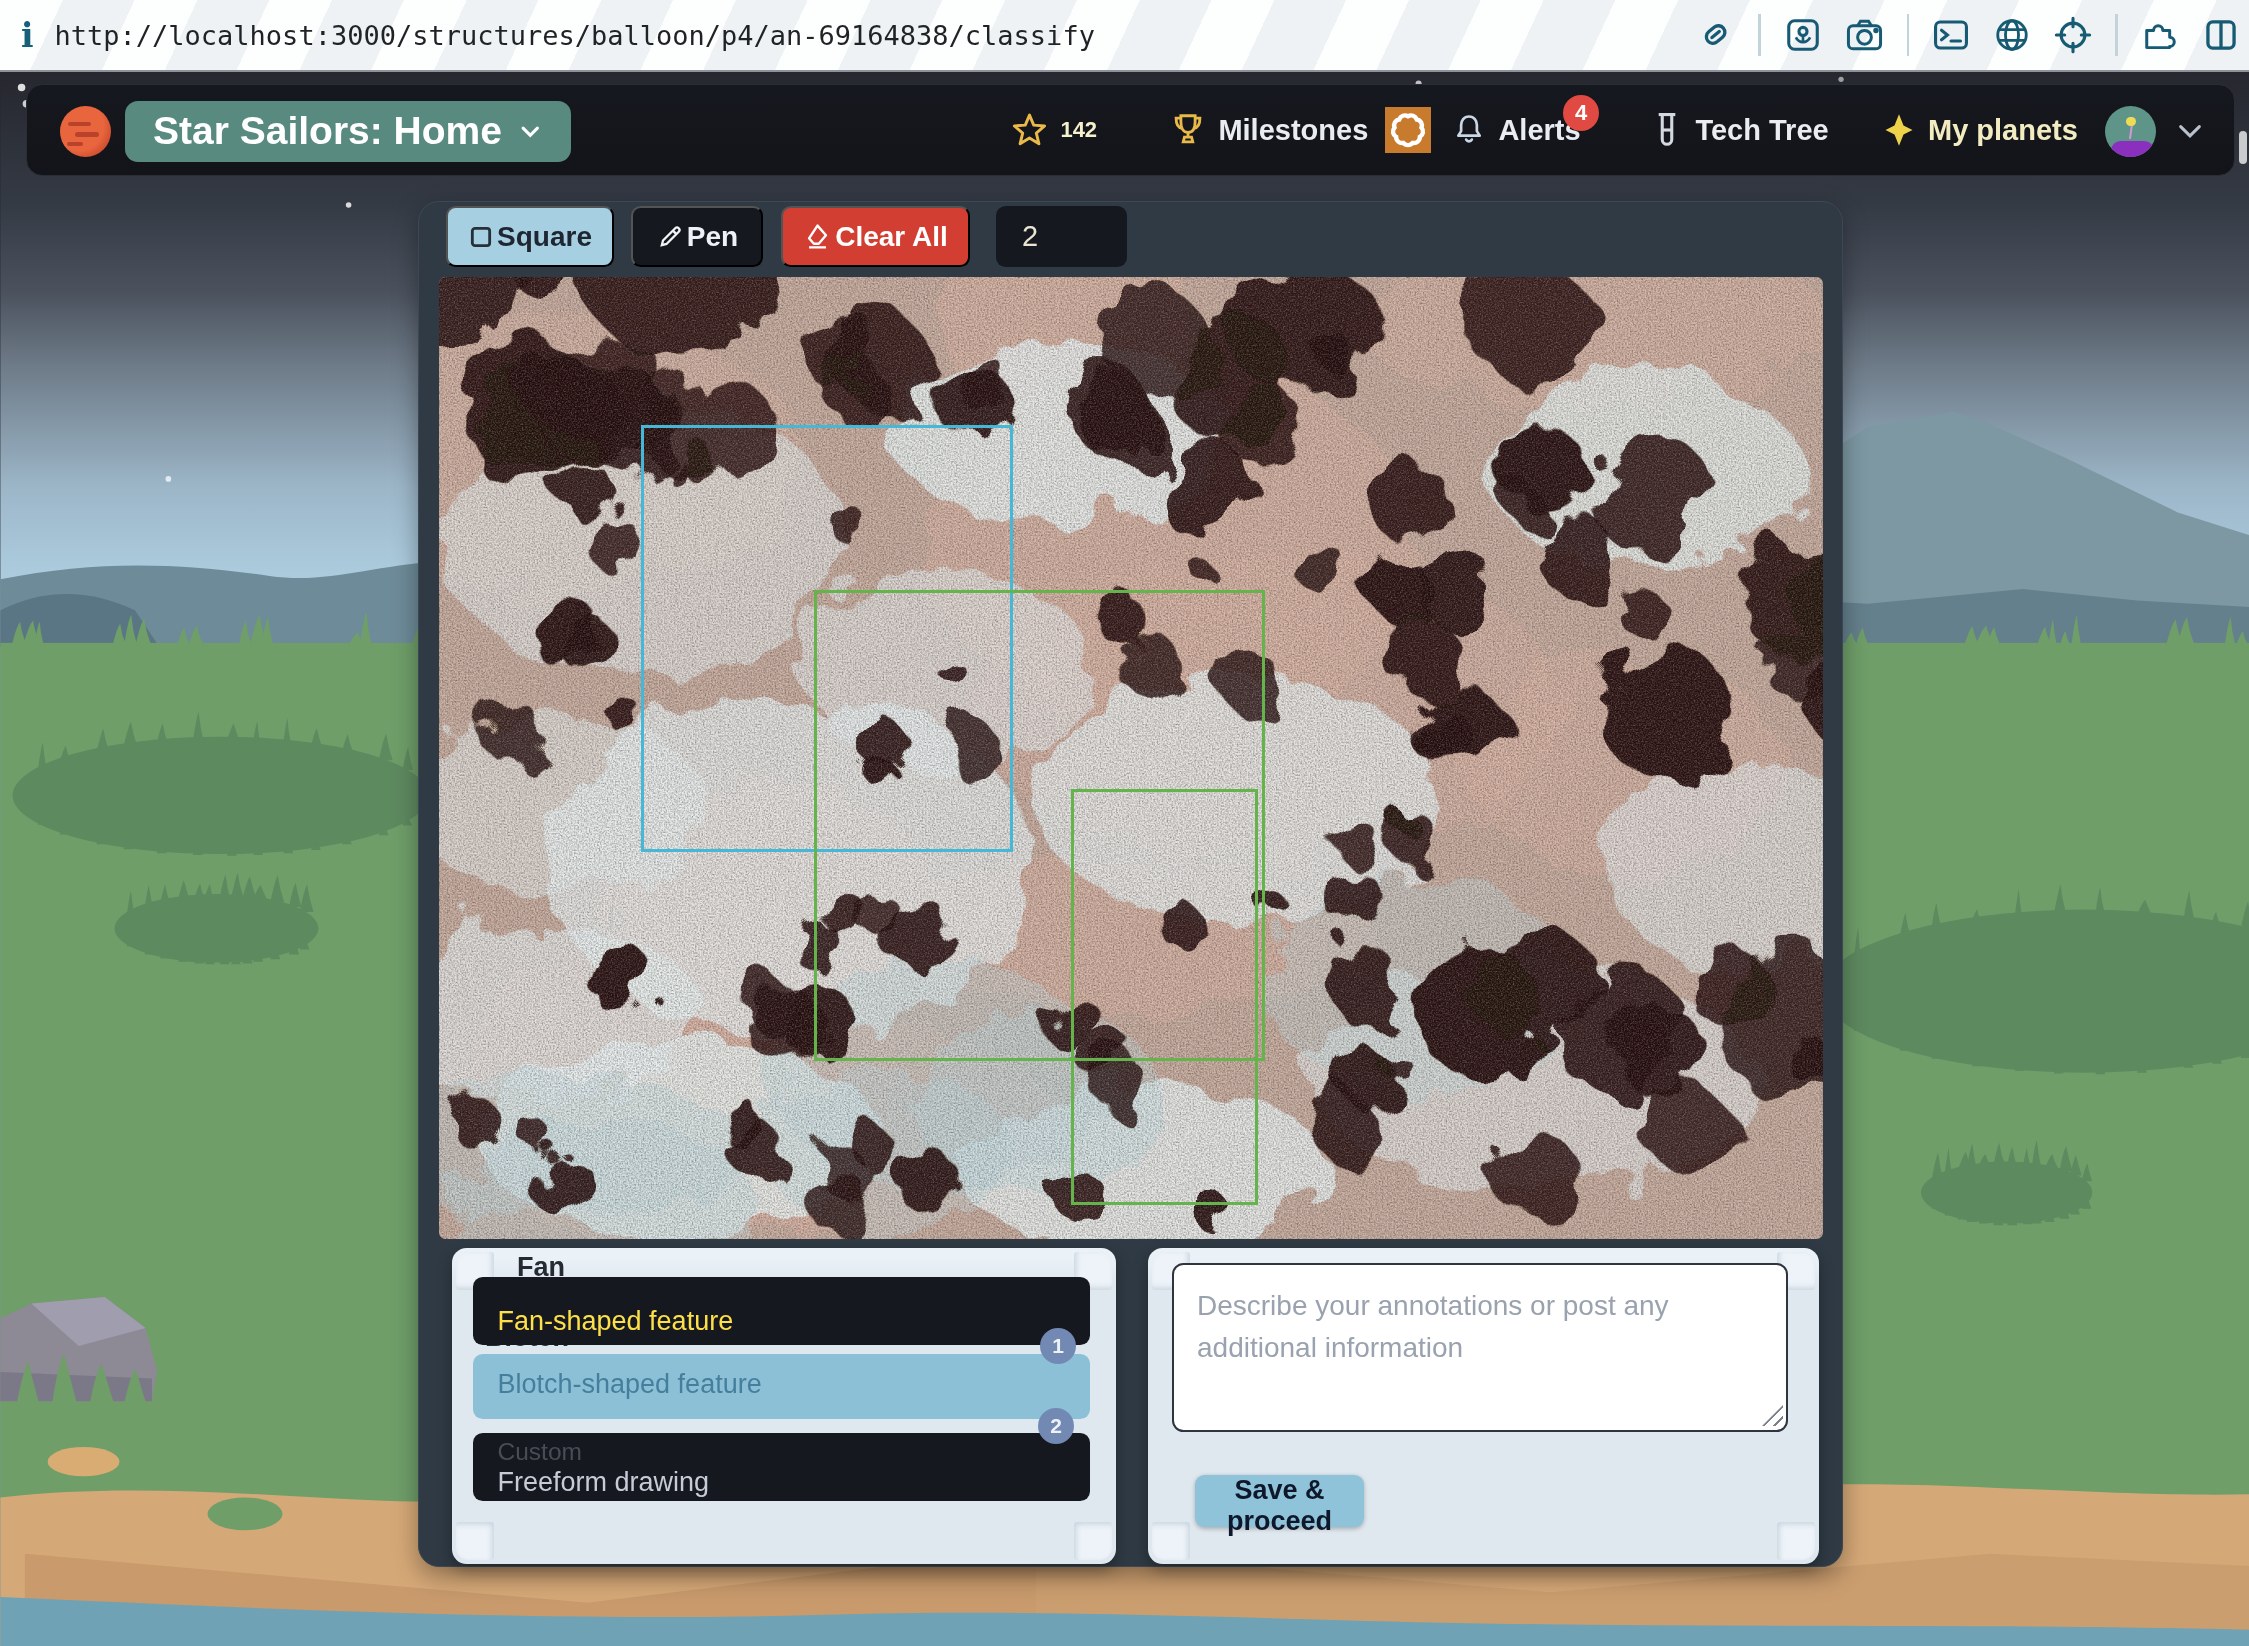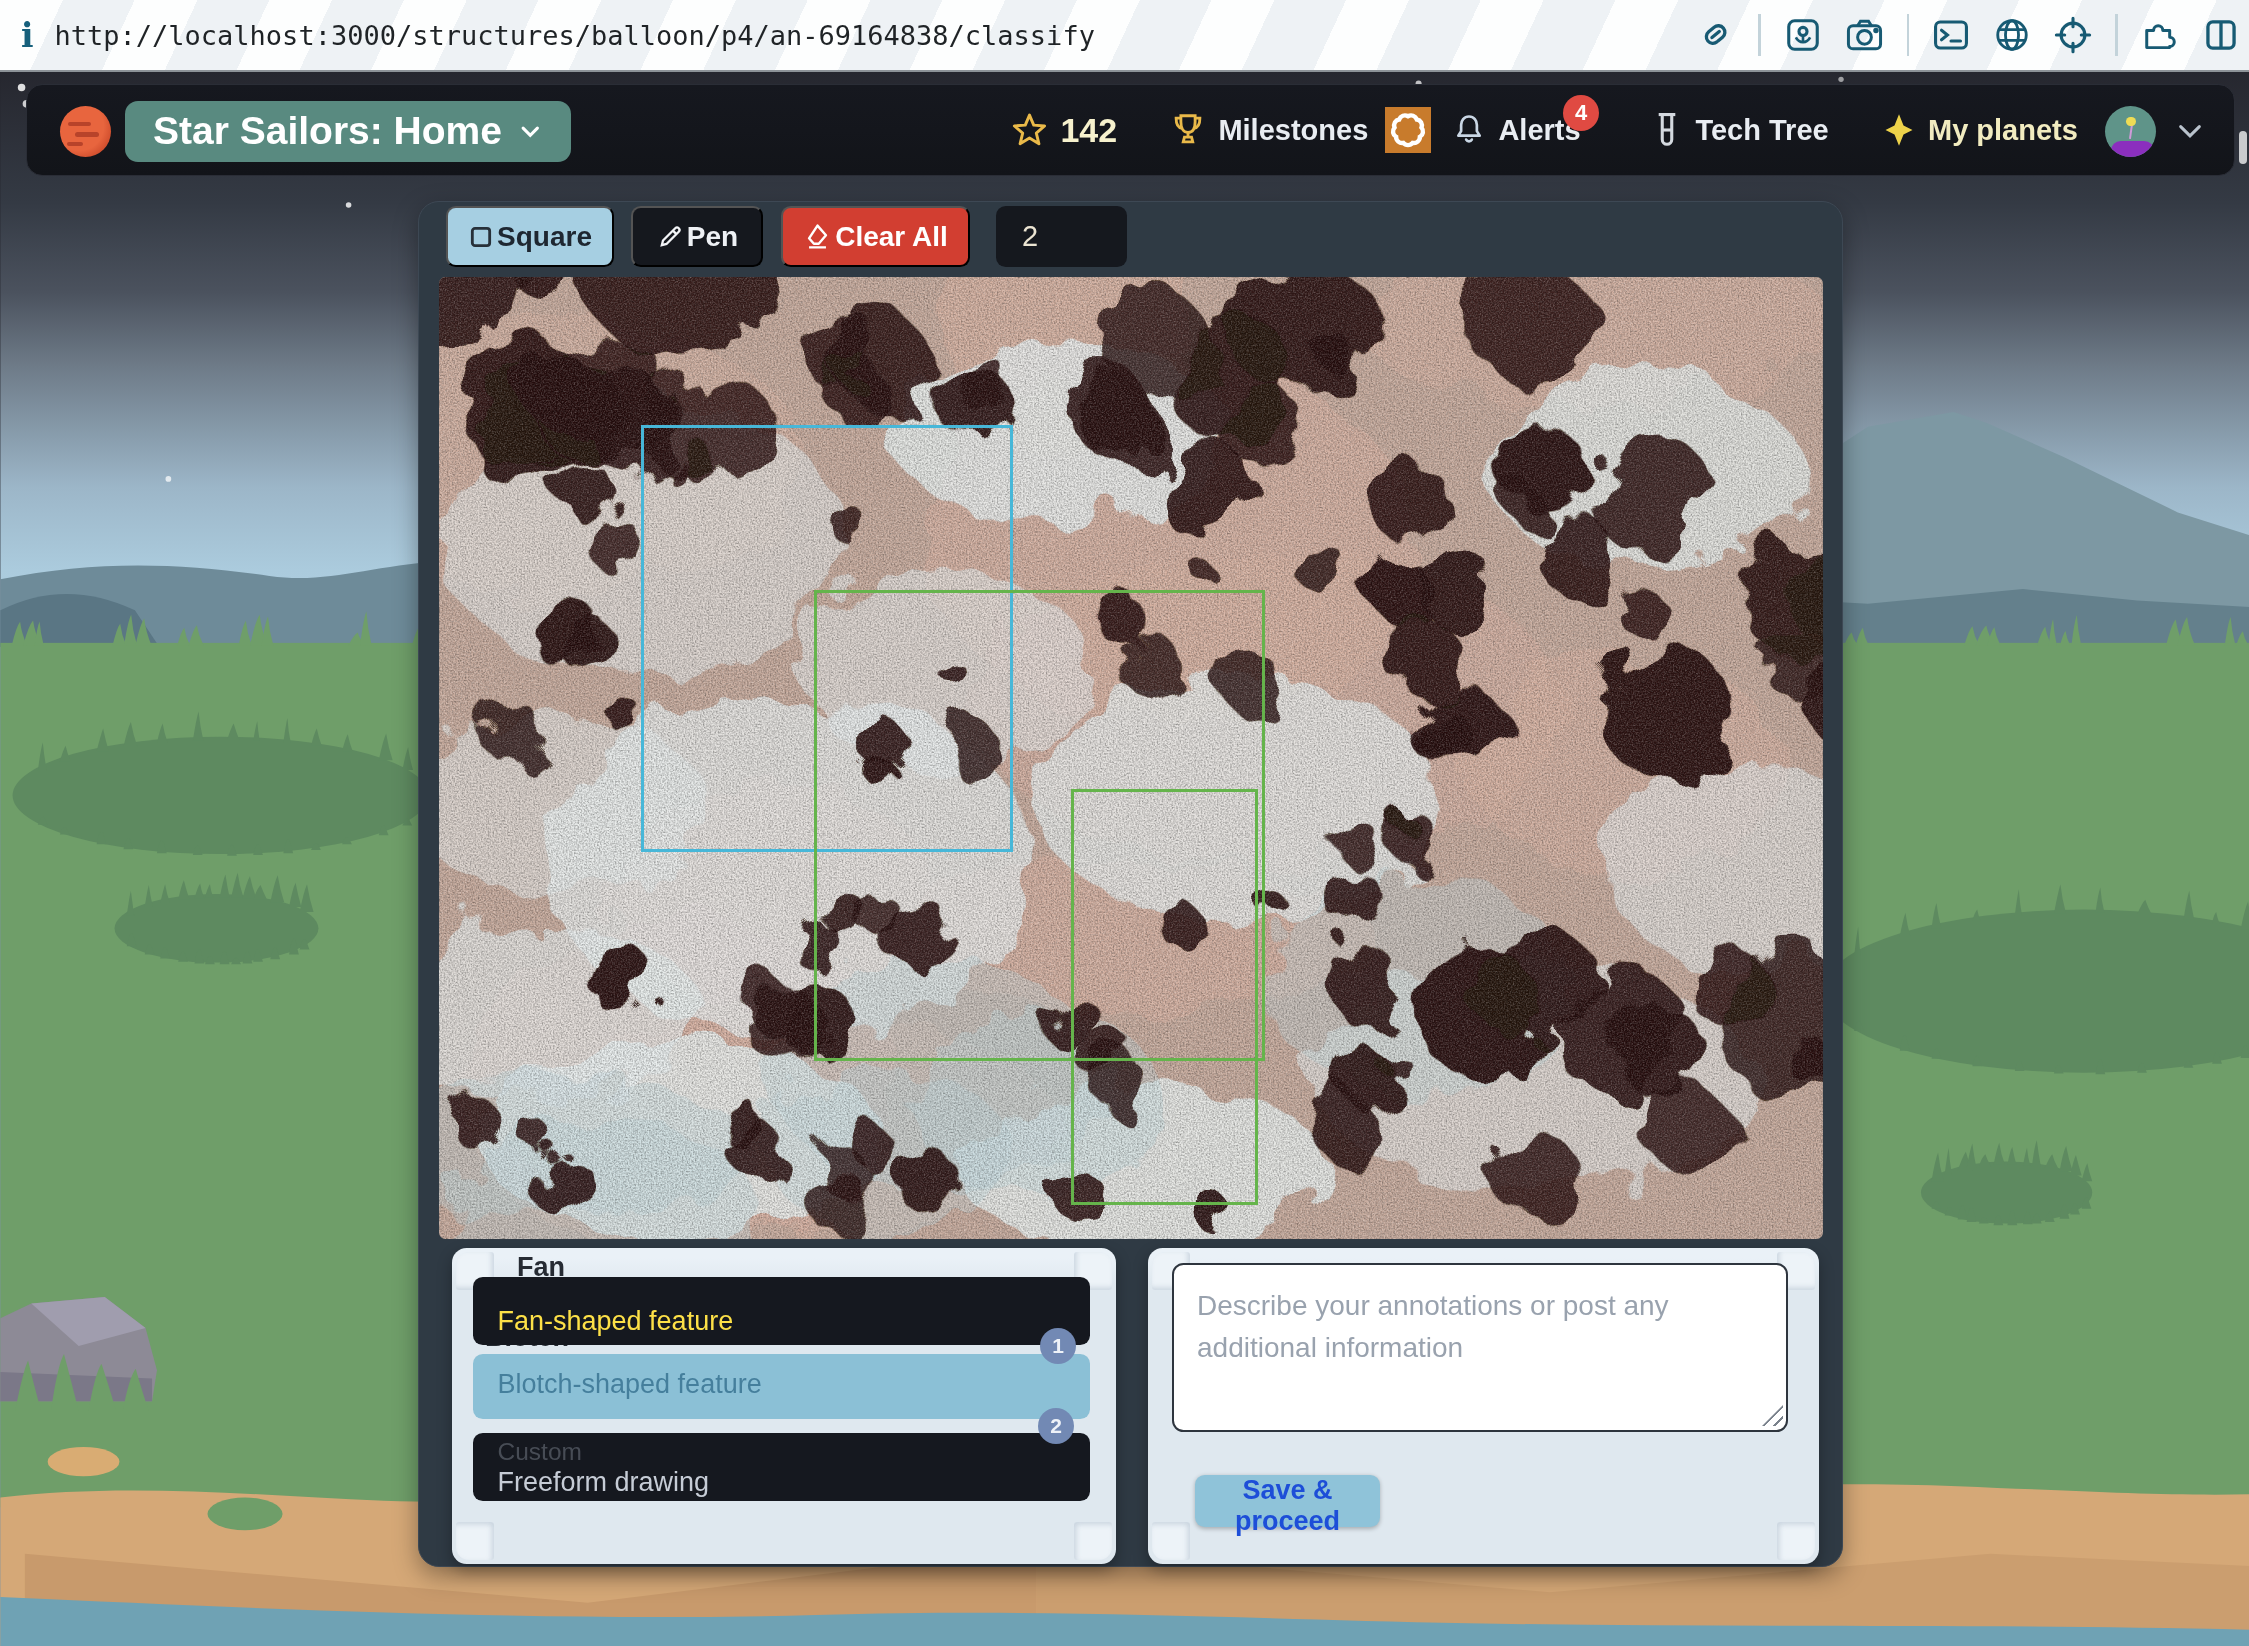--- a/index.html
+++ b/index.html
@@ -21,21 +21,21 @@
 
   
   .navbar { position:absolute; left:26px; top:84px; width:2209px; height:92px; z-index:20;
     background:linear-gradient(180deg,#16181f,#121419); border:1.6px solid #2a2d36; border-radius:16.3px; }
   .nav-item { position:absolute; top:0; height:100%; display:flex; align-items:center; gap:11.4px; color:#e9edf2; font-size:29px; font-weight:600; }
   .planet-logo { position:absolute; left:33px; top:21px; width:51px; height:51px; border-radius:50%;
     background:radial-gradient(circle at 38% 40%, #e8653e 0 55%, #d14f2e 75%, #b53f24 100%); overflow:hidden; }
   .planet-logo i { position:absolute; display:block; background:#b8432a; border-radius:4.9px; }
   .title-btn { position:absolute; left:98px; top:15.5px; height:61px; padding:0 28px; display:flex; align-items:center; gap:16.3px;
     background:#598a80; border-radius:13px; color:#fff; font-size:39px; font-weight:bold; cursor:pointer; }
-  .star-count { color:#f6f1cd; font-size:34px; font-weight:bold; }
+  .star-count { color:#f6f1cd; font-size:22px; font-weight:bold; }
   .nav-badge-sq { width:46px; height:46px; background:#c87b2c; margin-left:4.9px; display:flex; align-items:center; justify-content:center; }
   .alert-badge { position:absolute; left:112px; top:9.8px; width:36px; height:36px; border-radius:50%; background:#e04a42;
     color:#fff; font-size:22px; font-weight:bold; display:flex; align-items:center; justify-content:center; }
   .planets-label { color:#f2ecc0; }
   .avatar { position:absolute; left:2078px; top:21px; width:51px; height:51px; border-radius:50%; background:#5f9489; overflow:hidden; cursor:pointer; }
   .avatar .ground { position:absolute; left:5.7px; right:2.4px; bottom:-4.9px; height:21px; background:#8b2fbe; border-radius:9.8px 9.8px 0 0; }
   .avatar .stem { position:absolute; left:24.5px; top:18px; width:2.4px; height:14.7px; background:#cf9ad8; transform:rotate(8deg); }
   .avatar .bulb { position:absolute; left:21px; top:10.6px; width:9.8px; height:9.8px; border-radius:50%; background:#efdc55; }
 
   
@@ -72,23 +72,23 @@
   .cat-desc { position:absolute; left:24.5px; font-size:27px; }
   .num-badge { position:absolute; width:36px; height:36px; z-index:16; border-radius:50%; background:#7289b4;
     color:#eef2f8; font-size:21px; font-weight:bold; display:flex; align-items:center; justify-content:center; }
 
   .note-area { position:absolute; left:1172px; top:1263px; width:616px; height:169px; z-index:15;
     background:#fff; border:2.4px solid #2e353e; border-radius:11.4px; padding:19.6px 23px;
     font-family:"Liberation Sans",sans-serif; font-size:28px; line-height:1.5; color:#333; resize:none; outline:none; }
   .note-area::placeholder { color:#99a2ae; }
   .resize-grip { position:absolute; left:1762px; top:1405px; width:21px; height:21px; z-index:16; pointer-events:none;
     background:repeating-linear-gradient(135deg,transparent 0 5.7px,#7a828c 5.7px 8.2px); clip-path:polygon(100% 0,100% 100%,0 100%); }
-  .save-btn { position:absolute; left:1195px; top:1475px; width:185px; height:52px; z-index:15;
+  .save-btn { position:absolute; left:1195px; top:1475px; width:169px; height:52px; z-index:15;
     background:#8fc3d9; border:none; border-radius:9.8px; font-family:"Liberation Sans",sans-serif;
-    font-size:27px; font-weight:bold; color:#1d4ed8; cursor:pointer; box-shadow:0 1.6px 4.1px rgba(0,0,0,.25); }
+    font-size:27px; font-weight:bold; color:#0f172a; cursor:pointer; box-shadow:0 1.6px 4.1px rgba(0,0,0,.25); }
 
   .scroll-thumb { position:absolute; right:3.3px; top:131px; width:8.2px; height:33px; border-radius:4.1px; background:rgba(255,255,255,.75); z-index:25; }
 </style>
 </head>
 <body>
 
 <div class="chrome">
   <span class="info-icon">i</span>
   <span class="url-text">http://localhost:3000/structures/balloon/p4/an-69164838/classify</span>
   <div class="chrome-icons">

